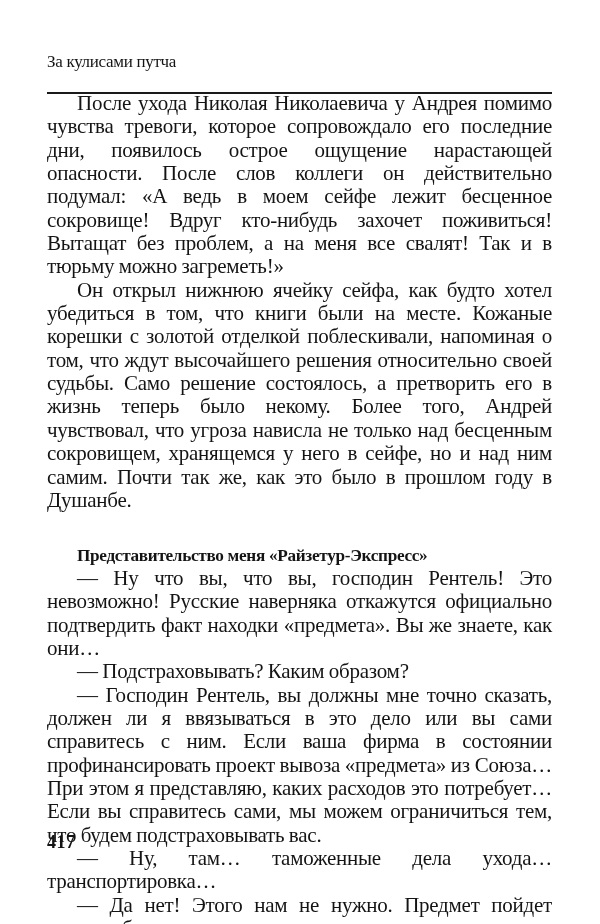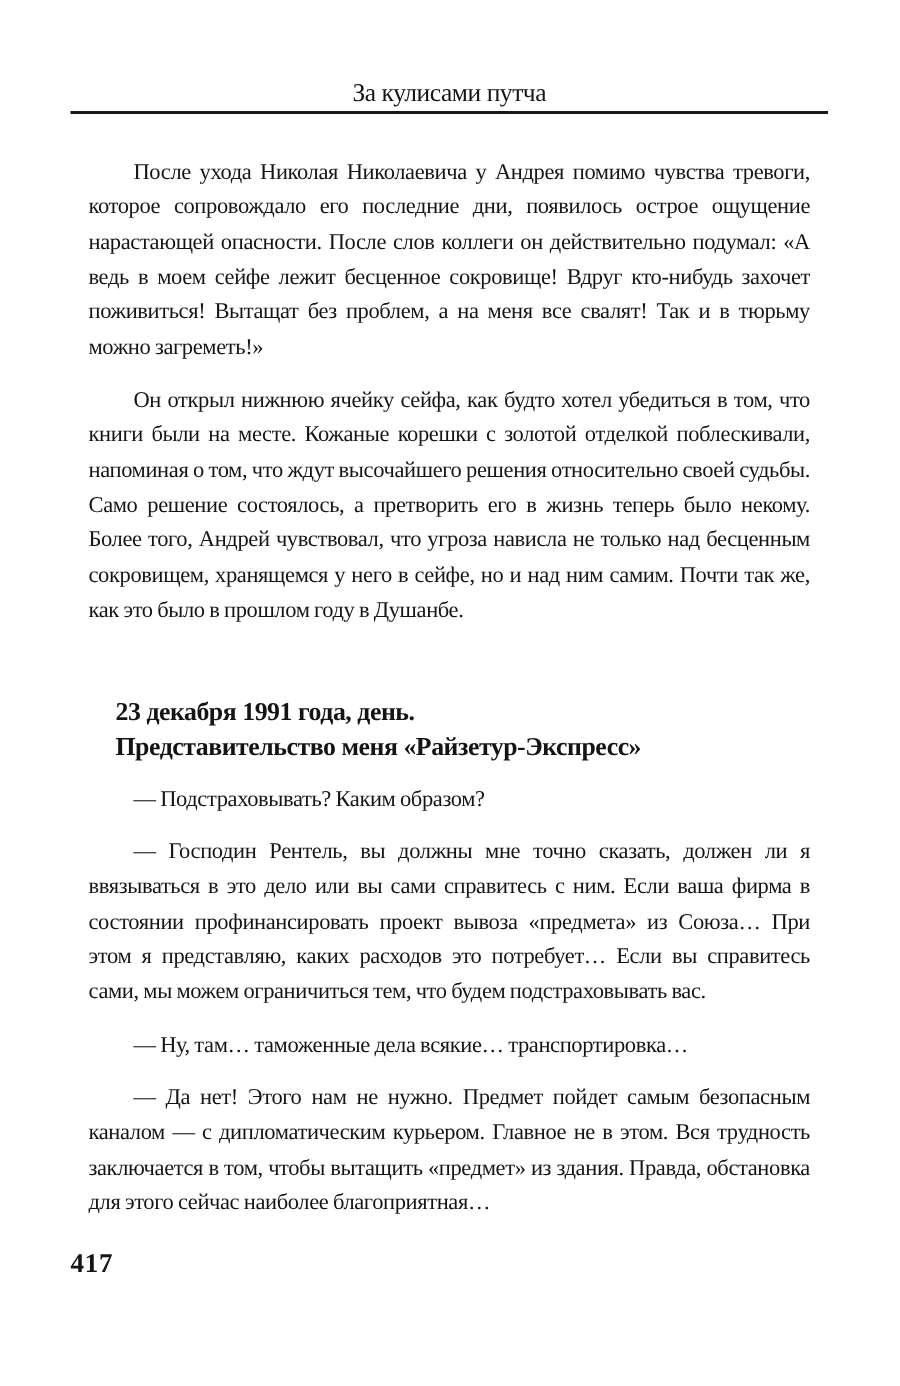--- a/index.html
+++ b/index.html
@@ -1,44 +1,44 @@
 <!DOCTYPE html>
 <html><head>
 <meta charset="utf-8">
 <style>
   html, body { margin:0; padding:0; background:#ffffff; }
   body { width:600px; height:924px; position:relative; overflow:hidden;
          font-family:"Liberation Serif","DejaVu Serif",serif; color:#141414; }
   .page { position:absolute; left:47px; top:0; width:505px; }
   .running-head { position:absolute; top:52px; left:0; width:505px;
                   font-size:17px; line-height:20px; letter-spacing:-0.3px;
-                  border-bottom:2px solid #1a1a1a; padding-bottom:2px; height:20px;text-align:center; }
+                  border-bottom:2px solid #1a1a1a; padding-bottom:20px; height:20px; }
   .body-text { position:absolute; top:92px; left:0; width:505px; }
-  .p { font-size:15px; line-height:23.35px; text-align:justify; margin:12px;
+  .p { font-size:21px; line-height:23.35px; text-align:justify; margin:0;
        text-indent:30px; letter-spacing:-0.25px; word-spacing:-0.5px; }
   .gap { height:23.35px; }
   .heading { font-weight:bold; font-size:17.2px; line-height:23.35px; margin:0;
              padding-left:30px; letter-spacing:-0.3px; }
   .folio { position:absolute; top:832px; left:0; width:505px; text-align:left;
            font-weight:bold; font-size:18px; letter-spacing:0.5px; }
 </style>
 </head>
 <body>
 
 <div class="page">
   <div class="running-head">За кулисами путча</div>
 
   <div class="body-text">
     <p class="p">После ухода Николая Николаевича у Андрея помимо чувства тревоги, которое сопровождало его последние дни, появилось острое ощущение нарастающей опасности. После слов коллеги он действительно подумал: «А ведь в моем сейфе лежит бесценное сокровище! Вдруг кто-нибудь захочет поживиться! Вытащат без проблем, а на меня все свалят! Так и в тюрьму можно загреметь!»</p>
     <p class="p">Он открыл нижнюю ячейку сейфа, как будто хотел убедиться в том, что книги были на месте. Кожаные корешки с золотой отделкой поблескивали, напоминая о том, что ждут высочайшего решения относительно своей судьбы. Само решение состоялось, а претворить его в жизнь теперь было некому. Более того, Андрей чувствовал, что угроза нависла не только над бесценным сокровищем, хранящемся у него в сейфе, но и над ним самим. Почти так же, как это было в прошлом году в Душанбе.</p>
     <div class="gap"></div>
     <div class="gap" style="height:8px"></div>
-    <p class="heading">23 декабря 1991 года, день.</p>
     <p class="heading">Представительство меня «Райзетур-Экспресс»</p>
+    <p class="p">— Ну что вы, что вы, господин Рентель! Это невозможно! Русские наверняка откажутся официально подтвердить факт находки «предмета». Вы же знаете, как они…</p>
     <p class="p">— Подстраховывать? Каким образом?</p>
     <p class="p">— Господин Рентель, вы должны мне точно сказать, должен ли я ввязываться в это дело или вы сами справитесь с ним. Если ваша фирма в состоянии профинансировать проект вывоза «предмета» из Союза… При этом я представляю, каких расходов это потребует… Если вы справитесь сами, мы можем ограничиться тем, что будем подстраховывать вас.</p>
-    <p class="p">— Ну, там… таможенные дела всякие… транспортировка…</p>
+    <p class="p">— Ну, там… таможенные дела ухода… транспортировка…</p>
     <p class="p">— Да нет! Этого нам не нужно. Предмет пойдет самым безопасным каналом — с дипломатическим курьером. Главное не в этом. Вся трудность заключается в том, чтобы вытащить «предмет» из здания. Правда, обстановка для этого сейчас наиболее благоприятная…</p>
 
   </div>
 
   <div class="folio">417</div>
 </div>
 
 </body></html>

